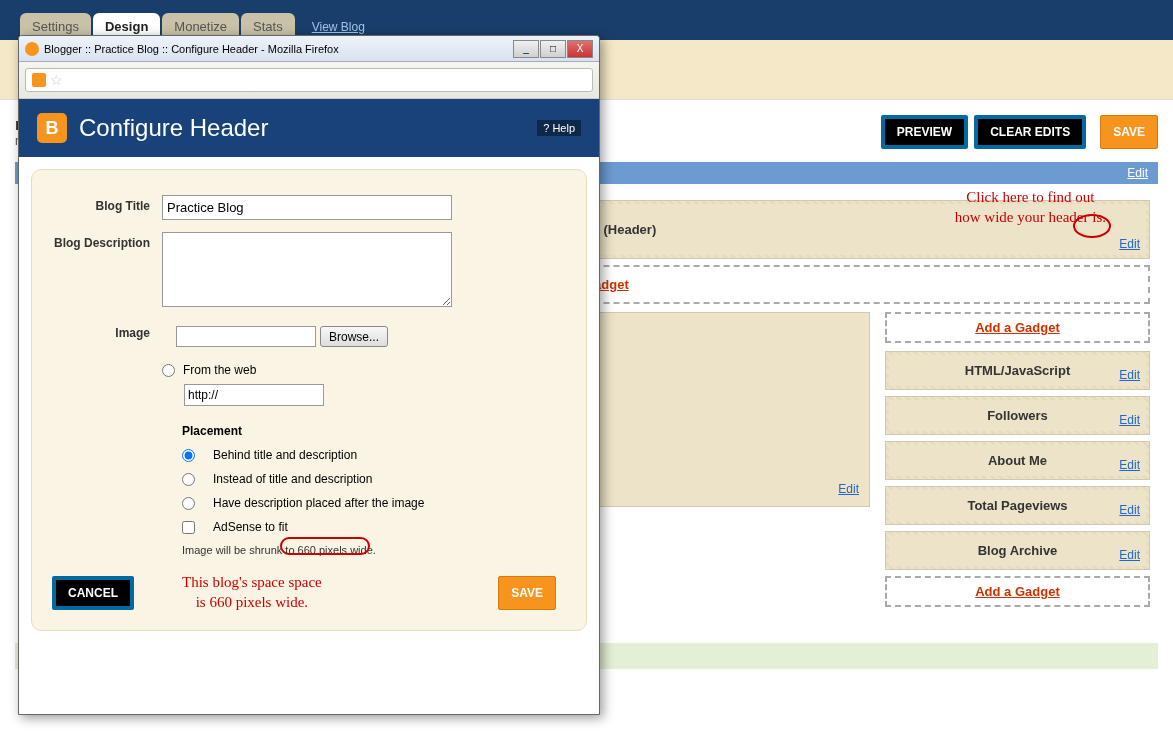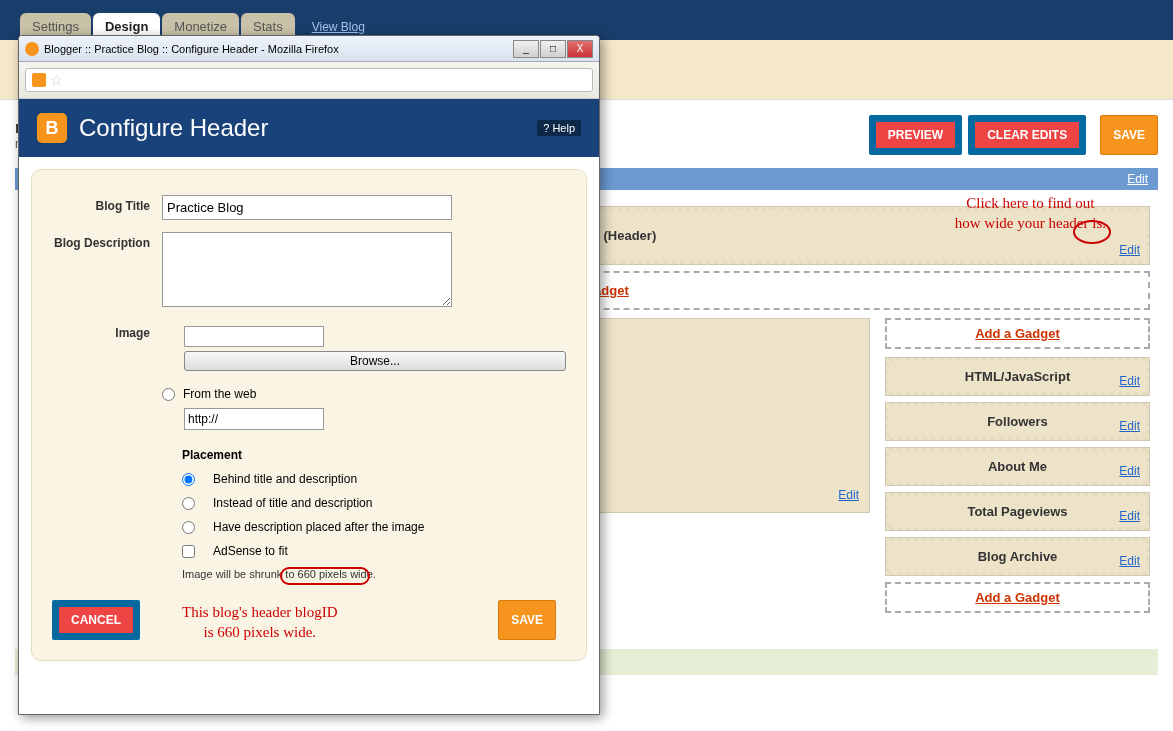--- a/index.html
+++ b/index.html
@@ -12,21 +12,21 @@
 .nav-tab.active { background: #fff; font-weight: bold; color: #222;}
 .view-blog-link { color: #a2c4e8; margin-left: 15px; padding-bottom: 6px; text-decoration: underline; cursor: pointer;}
 .mid-cream { background: #f5e8c8; height: 60px; border-bottom: 1px solid #ddd; }
 .content-area { background: #fff; padding: 10px 15px; position: relative; }
 
 .header-row { display: flex; justify-content: space-between; align-items: center; padding: 5px 0;}
 .header-title { font-size: 16px; font-weight: bold; color: #333;}
 .header-sub { font-size: 12px; color: #555;}
 .btn-row { display: flex; gap: 6px;}
 .btn { padding: 6px 12px; border: none; font-weight: bold; font-size: 12px; cursor: pointer; border-radius: 2px;}
-.btn-blue { background: #ef4444; color: #fff; border: 7px solid #0369a1;}
+.btn-blue { background: #000000; color: #fff; border: 4px solid #0369a1;}
 .btn-orange { background: #f7941e; color: #fff; border: 1px solid #d77a0e; margin-left: 8px;}
 
 .navbar-strip { background: #6c9bd1; color: #fff; padding: 4px 10px; display: flex; justify-content: space-between; align-items: center; margin: 8px 0;}
 .navbar-strip a { color: #fff; text-decoration: underline;}
 
 .layout-row { display: flex; gap: 15px; }
 .col-left { flex: 1; }
 .col-right { width: 265px; }
 
 .widget-box { background: #ece3c8; border: 1px solid #d0c8b0; margin-bottom: 6px; position: relative;}
@@ -201,21 +201,21 @@
         <div class="form-label">Blog Title</div>
         <div class="form-field"><input class="text-input" value="Practice Blog" style=""></div>
       </div>
       <div class="form-row">
         <div class="form-label">Blog Description</div>
         <div class="form-field"><textarea class="textarea-input" style=""></textarea></div>
       </div>
       <div class="form-row">
         <div class="form-label">Image</div>
         <div class="form-field">
-          <div class="file-row" style="margin-left:22px;flex-direction:column;">
+          <div class="file-row" style="margin-left:14px;">
             <input class="file-input" style="">
             <button class="browse-btn">Browse...</button>
           </div>
           <div class="radio-opt" style="margin-top:16px;">
             <input type="radio" name="imgsrc" style="">
             <span>From the web</span>
           </div>
           <input class="web-input" style="margin-left: 22px;" value="http://">
         </div>
       </div>
@@ -237,21 +237,21 @@
         <div class="placement-opt">
             <input type="checkbox" style="">
             <span>AdSense to fit</span>
           </div>
         <div class="shrink-note">Image will be shrunk to 660 pixels wide.</div>
       </div>
 
       <div class="red-circle" style="bottom:75px; left:248px; width:90px; height:18px; border-radius:10px;"></div>
 
       <div class="annotation-bottom" style="bottom:18px; left:150px;">
-        <div>This blog's header blogID</div>
+        <div>This blog's space space</div>
         <div>is 660 pixels wide.</div>
       </div>
 
       <div class="form-btns">
         <button class="btn btn-blue">CANCEL</button>
         <button class="btn btn-orange">SAVE</button>
       </div>
     </div>
   </div>
 </div>

